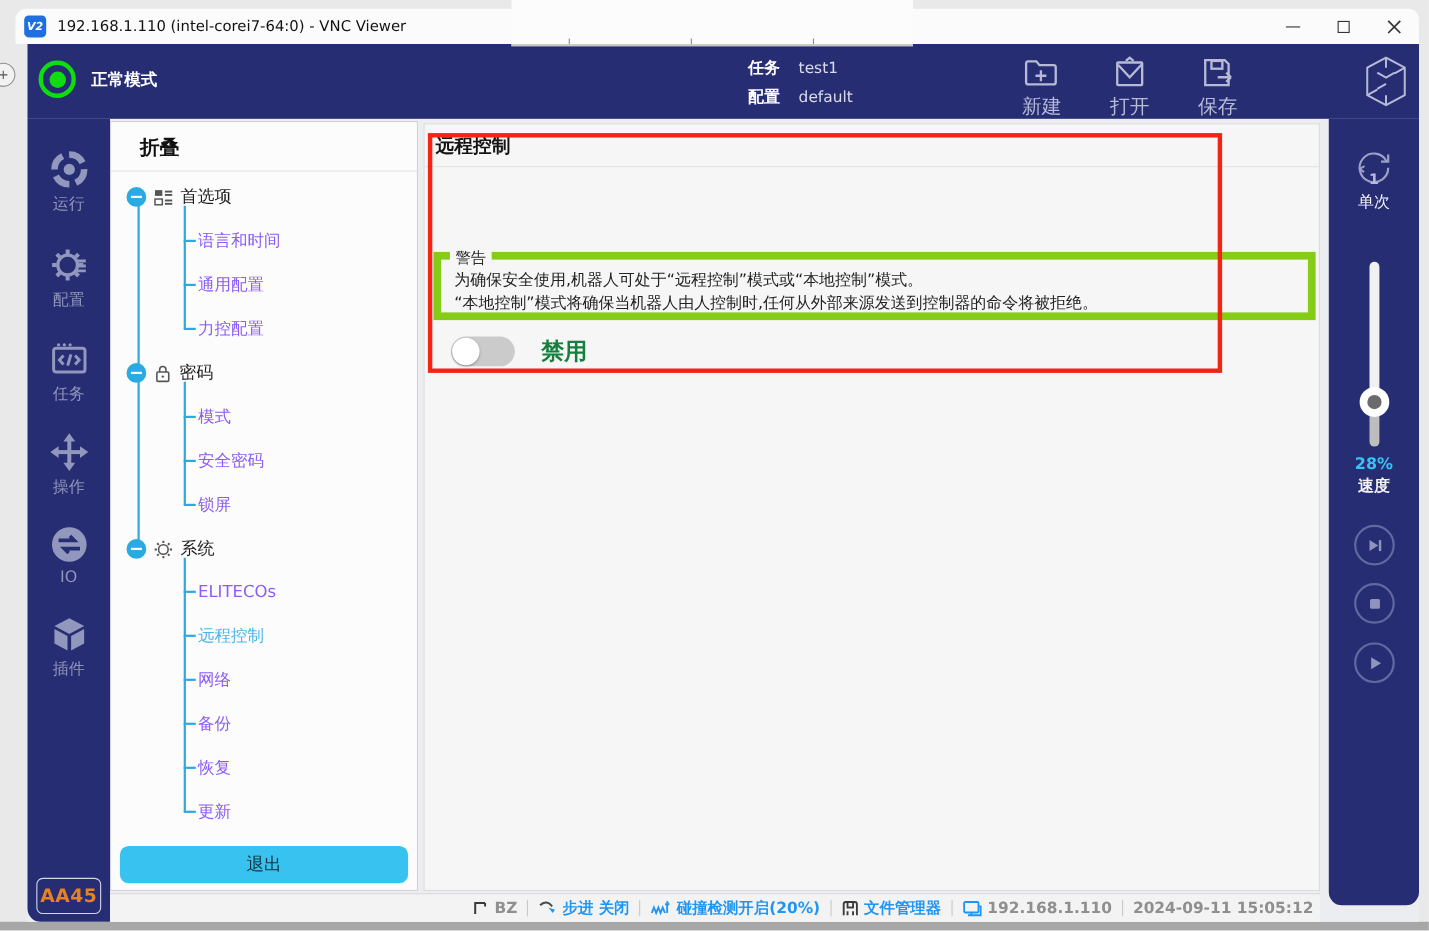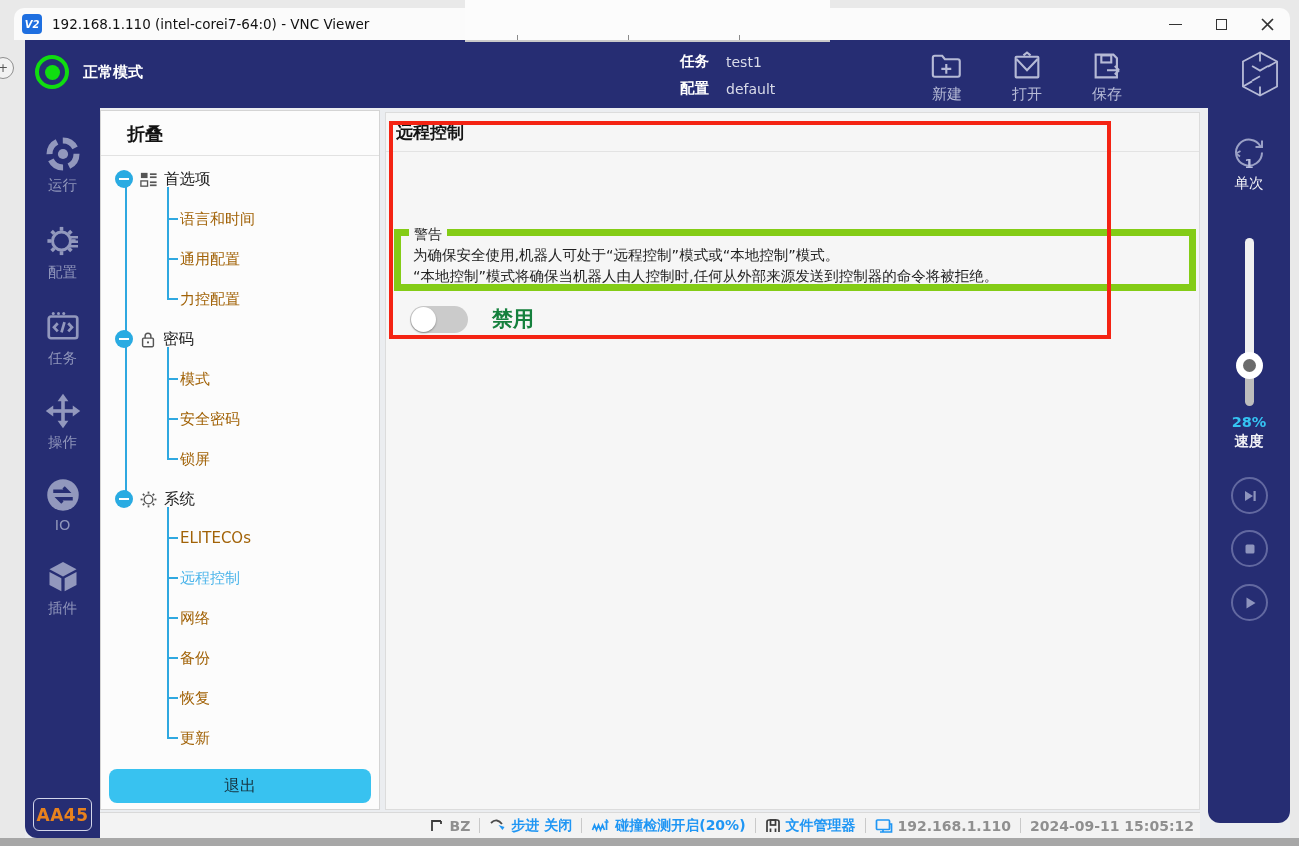--- a/index.html
+++ b/index.html
@@ -40,21 +40,21 @@
   .status-ring { width:34px; height:34px; border-radius:50%; border:4px solid #10dd10;
     display:flex; align-items:center; justify-content:center; }
   .status-dot { width:15px; height:15px; border-radius:50%; background:#10dd10; }
   .status-mode { font-size:15px; font-weight:bold; color:#fff; }
   .meta { position:absolute; left:655px; top:8px; }
   .meta-row { display:flex; height:27px; align-items:center; }
   .meta-label { font-size:14.5px; font-weight:bold; color:#fff; width:46px; }
   .meta-value { font-size:14px; color:#d9dbe9; }
   .hdr-action { position:absolute; top:10px; width:60px; display:flex; flex-direction:column; align-items:center;
     color:#b6bad6; cursor:default; }
-  .hdr-action .lbl { font-size:15px; margin-top:3px; }
+  .hdr-action .lbl { font-size:18px; margin-top:3px; }
   .act-new { left:892px; } .act-open { left:972px; } .act-save { left:1052px; }
   .cube-logo { position:absolute; left:1212px; top:9px; color:#b6bad6; }
 
   
   .content-bg { position:absolute; left:25px; top:108px; width:1265px; height:730px; background:#ebedf0; z-index:2; }
 
   
   .left-sidebar { position:absolute; left:25px; top:108px; width:75px; height:730px; background:#262d73;
     border-radius:0 0 0 12px; z-index:3; }
   .nav-item { position:absolute; left:0; width:75px; display:flex; flex-direction:column; align-items:center;
@@ -74,21 +74,21 @@
   .vline-g0 { left:66px; top:76px; width:2px; height:112px; }
   .vline-g1 { left:66px; top:236px; width:2px; height:112px; }
   .vline-g2 { left:66px; top:396px; width:2px; height:231px; }
   .tree-group { position:absolute; left:14px; height:24px; display:flex; align-items:center; gap:6px; cursor:default; }
   .collapse-circle { width:18px; height:18px; border-radius:50%; background:#29abe2; position:relative; flex:0 0 auto; }
   .collapse-circle::after { content:""; position:absolute; left:4px; top:8px; width:10px; height:2px; background:#fff; }
   .tree-group .gicon { color:#555; flex:0 0 auto; }
   .tree-group .lbl { font-size:15.5px; color:#1c1c1c; }
   .tree-child { position:absolute; left:66px; height:24px; display:flex; align-items:center; cursor:default; }
   .tree-child::before { content:""; width:11px; height:2px; background:#2fa8e0; margin-right:1px; }
-  .tree-child .lbl { font-size:15px; color:#a16207; padding-left:1px; }
+  .tree-child .lbl { font-size:15px; color:#8b5cf6; padding-left:1px; }
   .tree-child.sel .lbl { color:#4db5ea; }
   .exit-btn { position:absolute; left:8px; top:658px; width:262px; height:34px; background:#38c2f0;
     border-radius:8px; display:flex; align-items:center; justify-content:center;
     font-size:16px; color:#15323e; cursor:default; }
 
   
   .main-panel { position:absolute; left:385px; top:112px; width:815px; height:698px; background:#f6f6f6;
     border:1px solid #dcdcdc; z-index:3; }
   .main-title { position:absolute; left:10px; top:8px; font-size:17px; font-weight:bold; color:#141414; }
   .main-title-divider { position:absolute; left:0; top:38px; width:100%; height:1px; background:#e3e3e3; }

